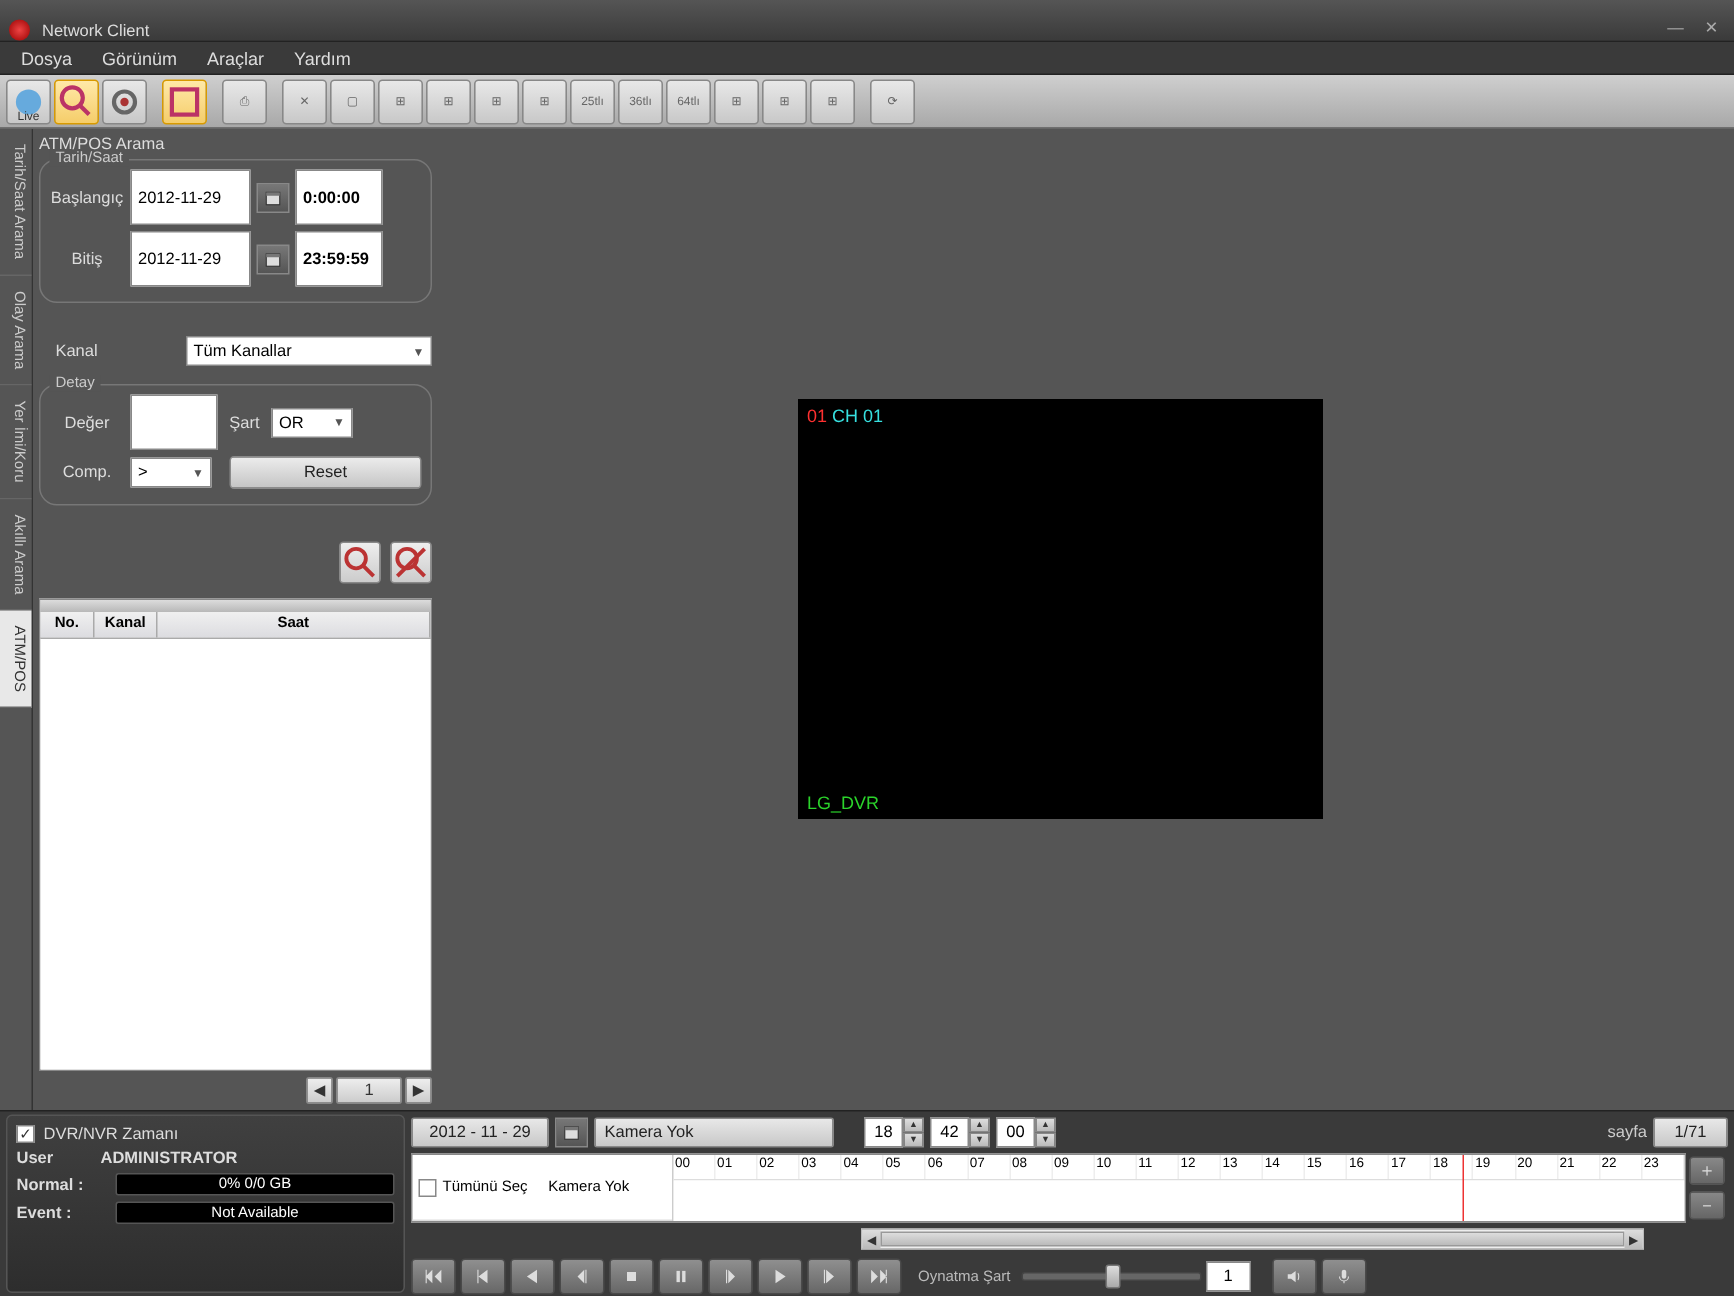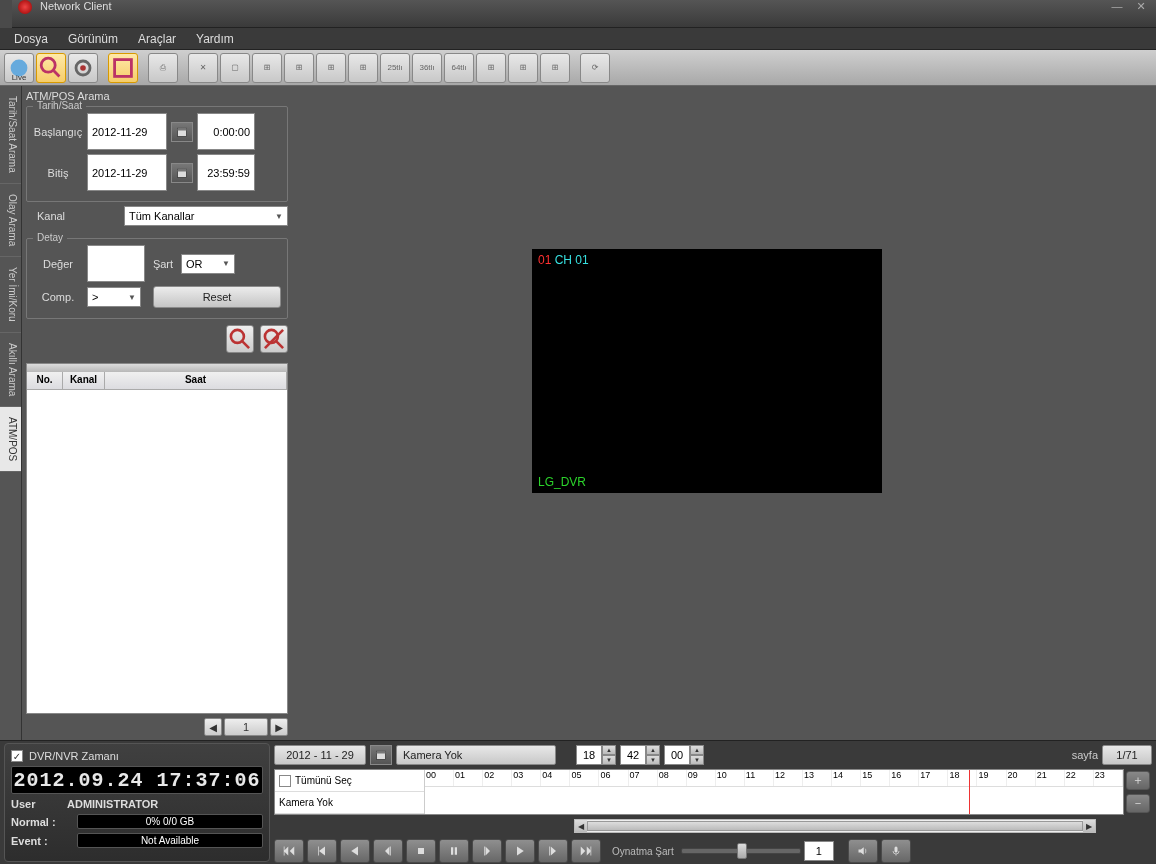--- a/index.html
+++ b/index.html
@@ -1,19 +1,19 @@
 <!DOCTYPE html>
 <html><head>
 <meta charset="utf-8">
 <style>
 * { margin:0; padding:0; box-sizing:border-box; font-family:"Segoe UI",Tahoma,sans-serif; }
 body { background:#4a4a4a; width:1156px; height:864px; overflow:hidden; color:#fff; font-size:11px; }
 
 
-.titlebar { height:28px; background:linear-gradient(#555,#3a3a3a); display:flex; align-items:flex-start; padding:0 6px; border-bottom:1px solid #222;margin-left:12px; }
+.titlebar { height:28px; background:linear-gradient(#555,#3a3a3a); display:flex; align-items:flex-end; padding:0 6px; border-bottom:1px solid #222; }
 .titlebar .logo { width:14px; height:14px; border-radius:50%; background:radial-gradient(#e44,#900); margin-right:8px; }
 .titlebar .title { color:#ddd; flex:1; }
 .titlebar .winbtn { width:18px; height:14px; margin-left:6px; color:#aaa; text-align:center; line-height:12px; cursor:pointer; }
 
 
 .menubar { height:22px; background:#3a3a3a; display:flex; align-items:center; padding-left:14px; gap:20px; color:#ddd; font-size:12px; border-bottom:1px solid #222; }
 .menubar span { cursor:pointer; }
 
 
 .toolbar { height:36px; background:linear-gradient(#cfcfcf,#a8a8a8); display:flex; align-items:center; padding:2px 4px; gap:2px; border-bottom:1px solid #666; }
@@ -28,48 +28,48 @@
 
 
 .sidetabs { width:22px; background:#555; display:flex; flex-direction:column; border-right:1px solid #333;}
 .sidetabs .vtab { writing-mode:vertical-rl; text-orientation:mixed; padding:10px 3px; font-size:10px; color:#ccc; background:#555; border-bottom:1px solid #666; cursor:pointer; text-align:center; }
 .sidetabs .vtab.active { background:#e8e8e8; color:#333; }
 
 
 .sidebar { width:270px; background:#555; padding:4px; display:flex; flex-direction:column; }
 .panel-title { color:#ddd; font-size:11px; margin-bottom:4px; }
 
-.fieldset { border:1px solid #777; border-radius:2px; padding:6px; margin-bottom:0; position:relative; }
+.fieldset { border:1px solid #777; border-radius:12px; padding:6px; margin-bottom:18px; position:relative; }
 .fieldset .legend { position:absolute; top:-7px; left:6px; background:#555; padding:0 4px; color:#ccc; font-size:10px; }
 
 .row { display:flex; align-items:center; margin-bottom:4px; gap:4px; }
 .row label { width:50px; color:#ddd; font-size:11px;text-align:center; }
 .textin { height:37px; background:#fff; color:#000; border:1px solid #888; font-size:11px; padding:0 4px; }
 .datein { width:80px; }
-.timein { width:58px; text-align:right; }
+.timein { width:58px; text-align:left;font-weight:bold; }
 .calbtn { width:22px; height:20px; background:linear-gradient(#777,#555); border:1px solid #888; display:flex; align-items:center; justify-content:center; cursor:pointer; }
 .calbtn svg { width:12px; height:12px; }
 .select { height:20px; background:#fff; color:#000; border:1px solid #888; font-size:11px; padding:0 4px; display:flex; align-items:center; justify-content:space-between; cursor:pointer; }
 .select .dd { font-size:8px; color:#555; }
 
 .btn { height:22px; background:linear-gradient(#ececec,#c5c5c5); border:1px solid #8a8a8a; border-radius:3px; color:#222; font-size:11px; display:flex; align-items:center; justify-content:center; cursor:pointer; }
 
 .iconbtn { width:28px; height:28px; background:linear-gradient(#eee,#ccc); border:1px solid #888; border-radius:3px; display:flex; align-items:center; justify-content:center; cursor:pointer; }
 
 .resgrid { flex:1; background:#fff; border:1px solid #888; margin-top:6px; display:flex; flex-direction:column; min-height:280px; }
 .resgrid .ghdr { height:8px; background:linear-gradient(#dcdcdc,#b8b8b8); }
 .resgrid .cols { display:flex; height:18px; background:linear-gradient(#f0f0f0,#dcdce0); border-bottom:1px solid #aaa; color:#000; font-size:10px; font-weight:bold;text-align:center;}
 .resgrid .cols div { border-right:1px solid #aaa; padding:2px 4px; }
 .pager { display:flex; justify-content:flex-end; gap:2px; margin-top:4px; align-items:center;}
 .pagebtn { width:18px; height:18px; background:linear-gradient(#eee,#ccc); border:1px solid #888; border-radius:2px; display:flex; align-items:center; justify-content:center; color:#333; font-size:10px; cursor:pointer;}
 .pagecur { width:44px; height:18px; background:linear-gradient(#eee,#ccc); border:1px solid #888; border-radius:2px; text-align:center; color:#333; line-height:16px; }
 
 
 .videoarea { flex:1; background:#555; position:relative; }
-.video { width:350px; height:244px; background:#000; position:absolute; left:240px; top:163px; }
+.video { width:350px; height:280px; background:#000; position:absolute; left:240px; top:180px; }
 .video .chnum { position:absolute; top:4px; left:6px; font-size:12px; }
 .video .chnum .r { color:#ff3030; }
 .video .chnum .c { color:#37e0e0; }
 .video .dvrname { position:absolute; bottom:4px; left:6px; color:#2bd32b; font-size:12px; }
 
 
 .bottom { height:124px; background:#3a3a3a; display:flex; padding:2px 4px; gap:4px; border-top:1px solid #222;}
 .statusbox { width:266px; background:linear-gradient(#404040,#2d2d2d); border:1px solid #555; border-radius:4px; padding:6px; display:flex; flex-direction:column; gap:4px;}
 .statusbox .srow { display:flex; align-items:center; gap:6px; font-size:11px; color:#ddd;}
 .check { width:12px; height:12px; background:#fff; border:1px solid #888; display:flex; align-items:center; justify-content:center; color:#333; font-size:10px;}
@@ -79,21 +79,21 @@
 .timeline-area { flex:1; display:flex; flex-direction:column; gap:4px; }
 .tlrow1 { display:flex; align-items:center; gap:4px; margin-top:2px;}
 .datebox { width:92px; height:20px; background:linear-gradient(#e8e8e8,#c8c8c8); border:1px solid #888; border-radius:2px; color:#222; display:flex; align-items:center; justify-content:center; font-size:11px; cursor:pointer;}
 .longbox { height:20px; background:linear-gradient(#e8e8e8,#c8c8c8); border:1px solid #888; border-radius:2px; color:#222; display:flex; align-items:center; padding:0 6px; font-size:11px;}
 .spinner { display:flex; align-items:center; }
 .spinner .spv { width:26px; height:20px; background:#fff; border:1px solid #888; color:#000; text-align:center; line-height:18px; font-size:11px;}
 .spinner .sparrows { width:14px; height:20px; display:flex; flex-direction:column; }
 .spinner .sparrows div { flex:1; background:linear-gradient(#ddd,#bbb); border:1px solid #888; font-size:6px; display:flex; align-items:center; justify-content:center; color:#333; cursor:pointer;}
 
 .timeline { height:46px; background:#fff; border:1px solid #888; display:flex; position:relative;}
-.tlleft { width:150px; border-right:1px solid #ccc; display:flex; flex-direction:column;}
+.tlleft { width:174px; border-right:1px solid #ccc; display:flex; flex-direction:row;}
 .tlleft .tlcell { flex:1; border-bottom:1px solid #ddd; display:flex; align-items:center; padding-left:4px; color:#000; font-size:10px; gap:4px;}
 .tlruler { flex:1; position:relative; overflow:hidden;}
 .tlruler .hours { height:17px; border-bottom:1px solid #ddd; display:flex; color:#000; font-size:9px;}
 .tlruler .hours span { flex:1; border-right:1px solid #eee; text-align:left; padding-left:1px;}
 .tlruler .track { height:28px; background:#fff; position:relative; border-top:none;}
 .tlruler .cursor { position:absolute; top:0; bottom:0; width:1px; background:#e33; left:78%; }
 .tlzoom { width:28px; display:flex; flex-direction:column; gap:4px; padding:2px;}
 .tlzoom .zb { flex:1; background:linear-gradient(#888,#666); border:1px solid #555; border-radius:3px; display:flex; align-items:center; justify-content:center; color:#ddd; font-size:12px; cursor:pointer;}
 .scrollbar-h { height:14px; background:#eee; border:1px solid #bbb; margin-left:150px; margin-right:28px; position:relative;}
 .scrollbar-h .thumb { position:absolute; left:12px; right:12px; top:1px; bottom:1px; background:linear-gradient(#ddd,#bbb); border:1px solid #999;}
@@ -280,21 +280,20 @@
     </div>
   </div>
 </div>
 
 <div class="bottom">
   <div class="statusbox">
     <div class="srow">
       <div class="check">✓</div>
       <span>DVR/NVR Zamanı</span>
     </div>
-    <div class="digiclock">2012.09.24 17:37:06</div>
     <div class="srow">
         <span style="width:50px;font-weight:bold">User</span>
         <span style="font-weight:bold">ADMINISTRATOR</span>
       </div>
     <div class="srow">
         <span style="width:60px;font-weight:bold">Normal :</span>
         <div class="statval">0% 0/0 GB</div>
       </div>
     <div class="srow">
         <span style="width:60px;font-weight:bold">Event   :</span>

